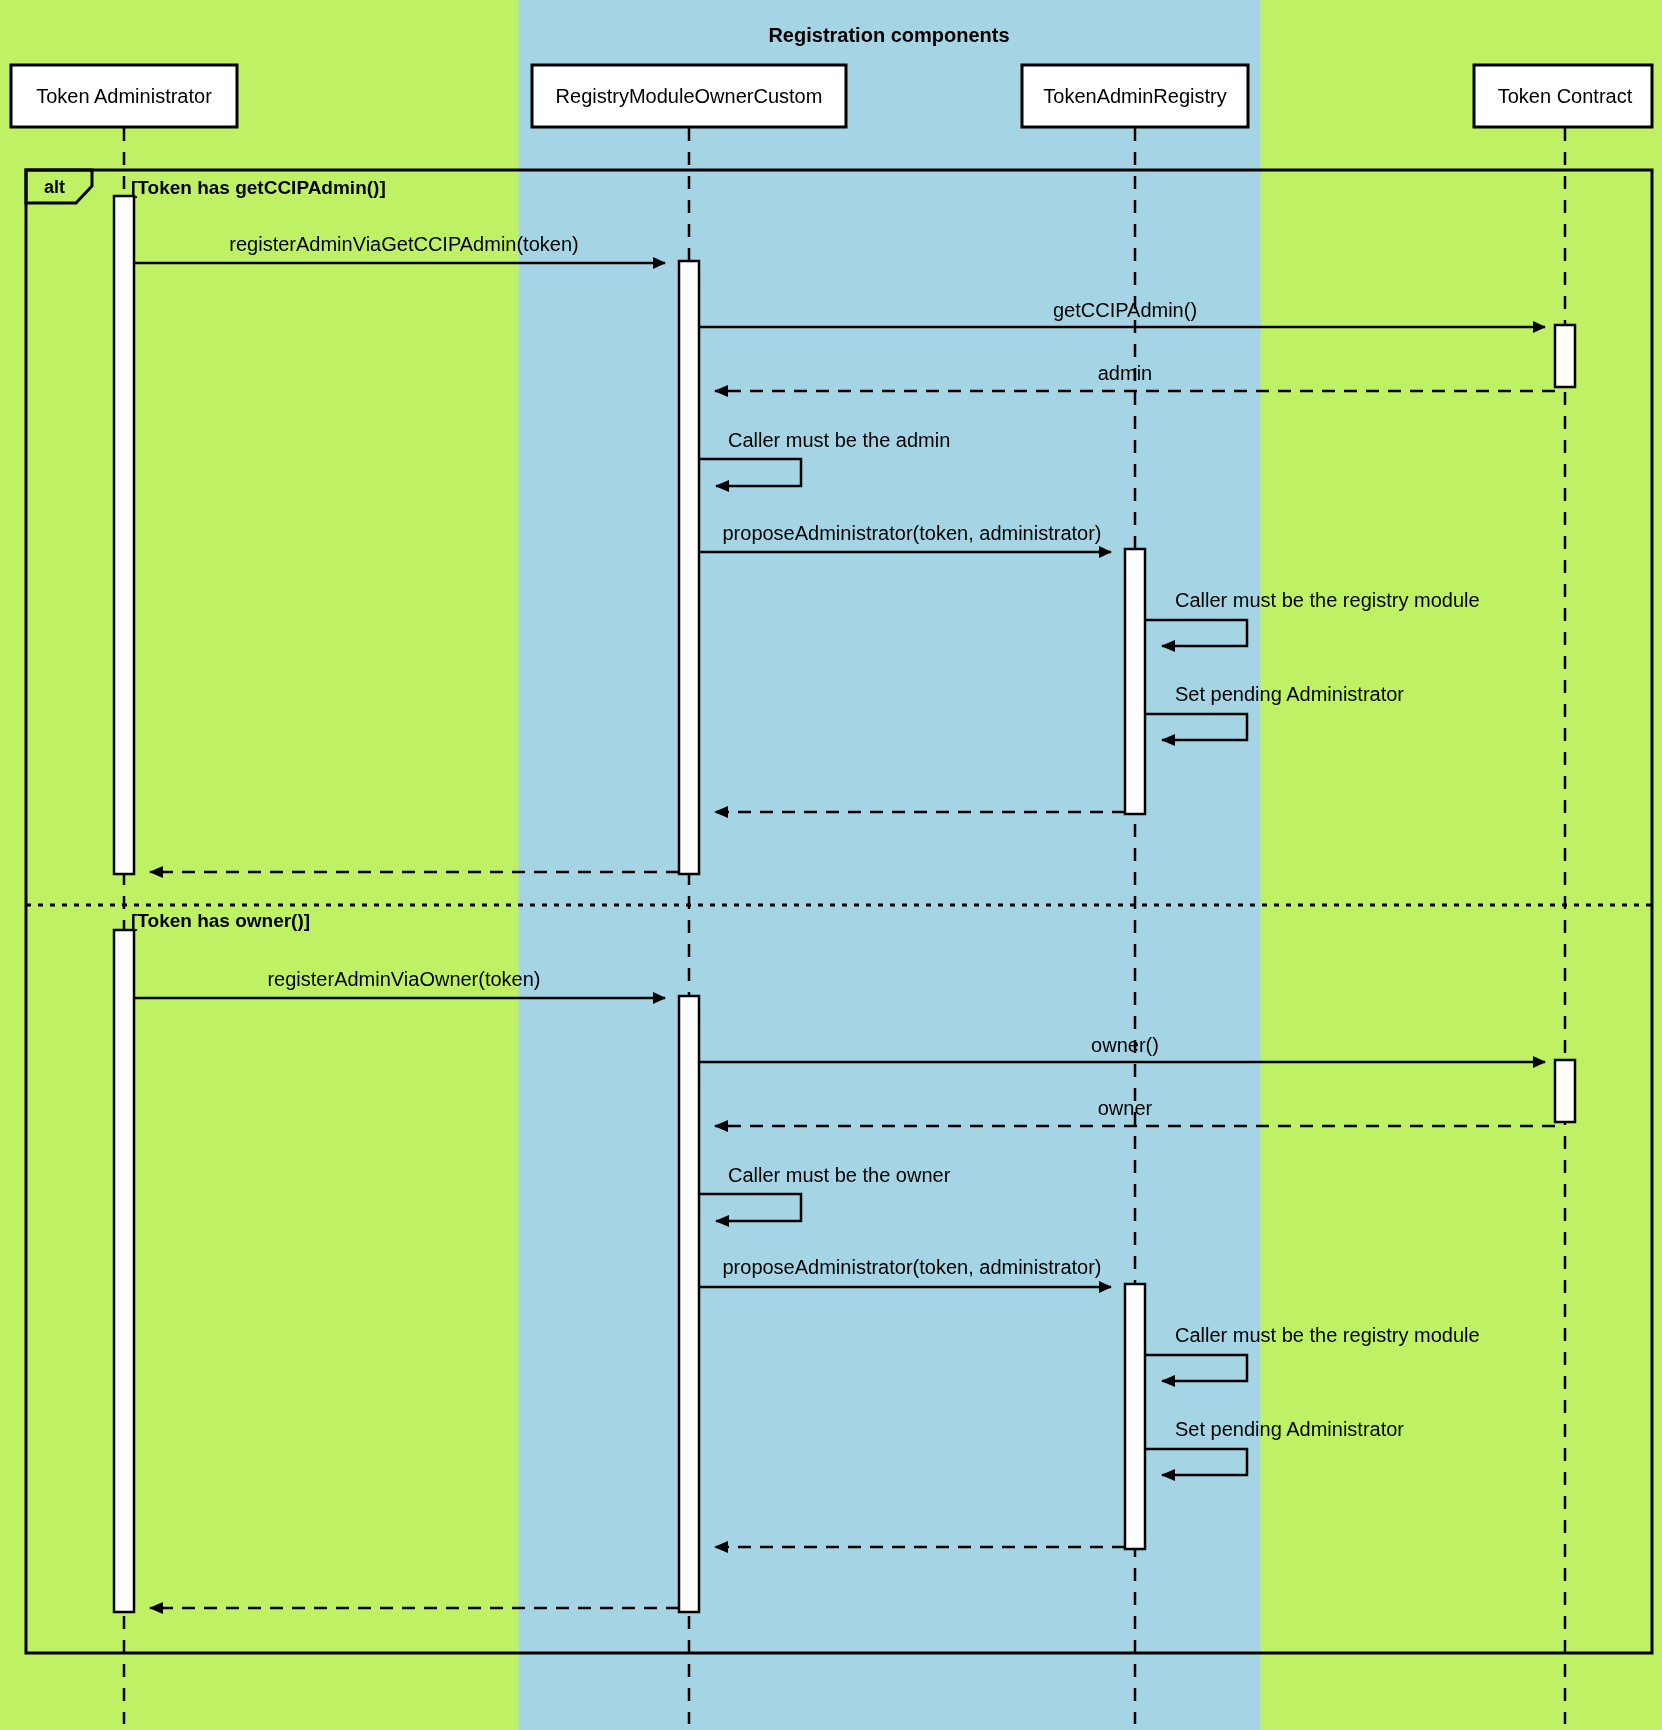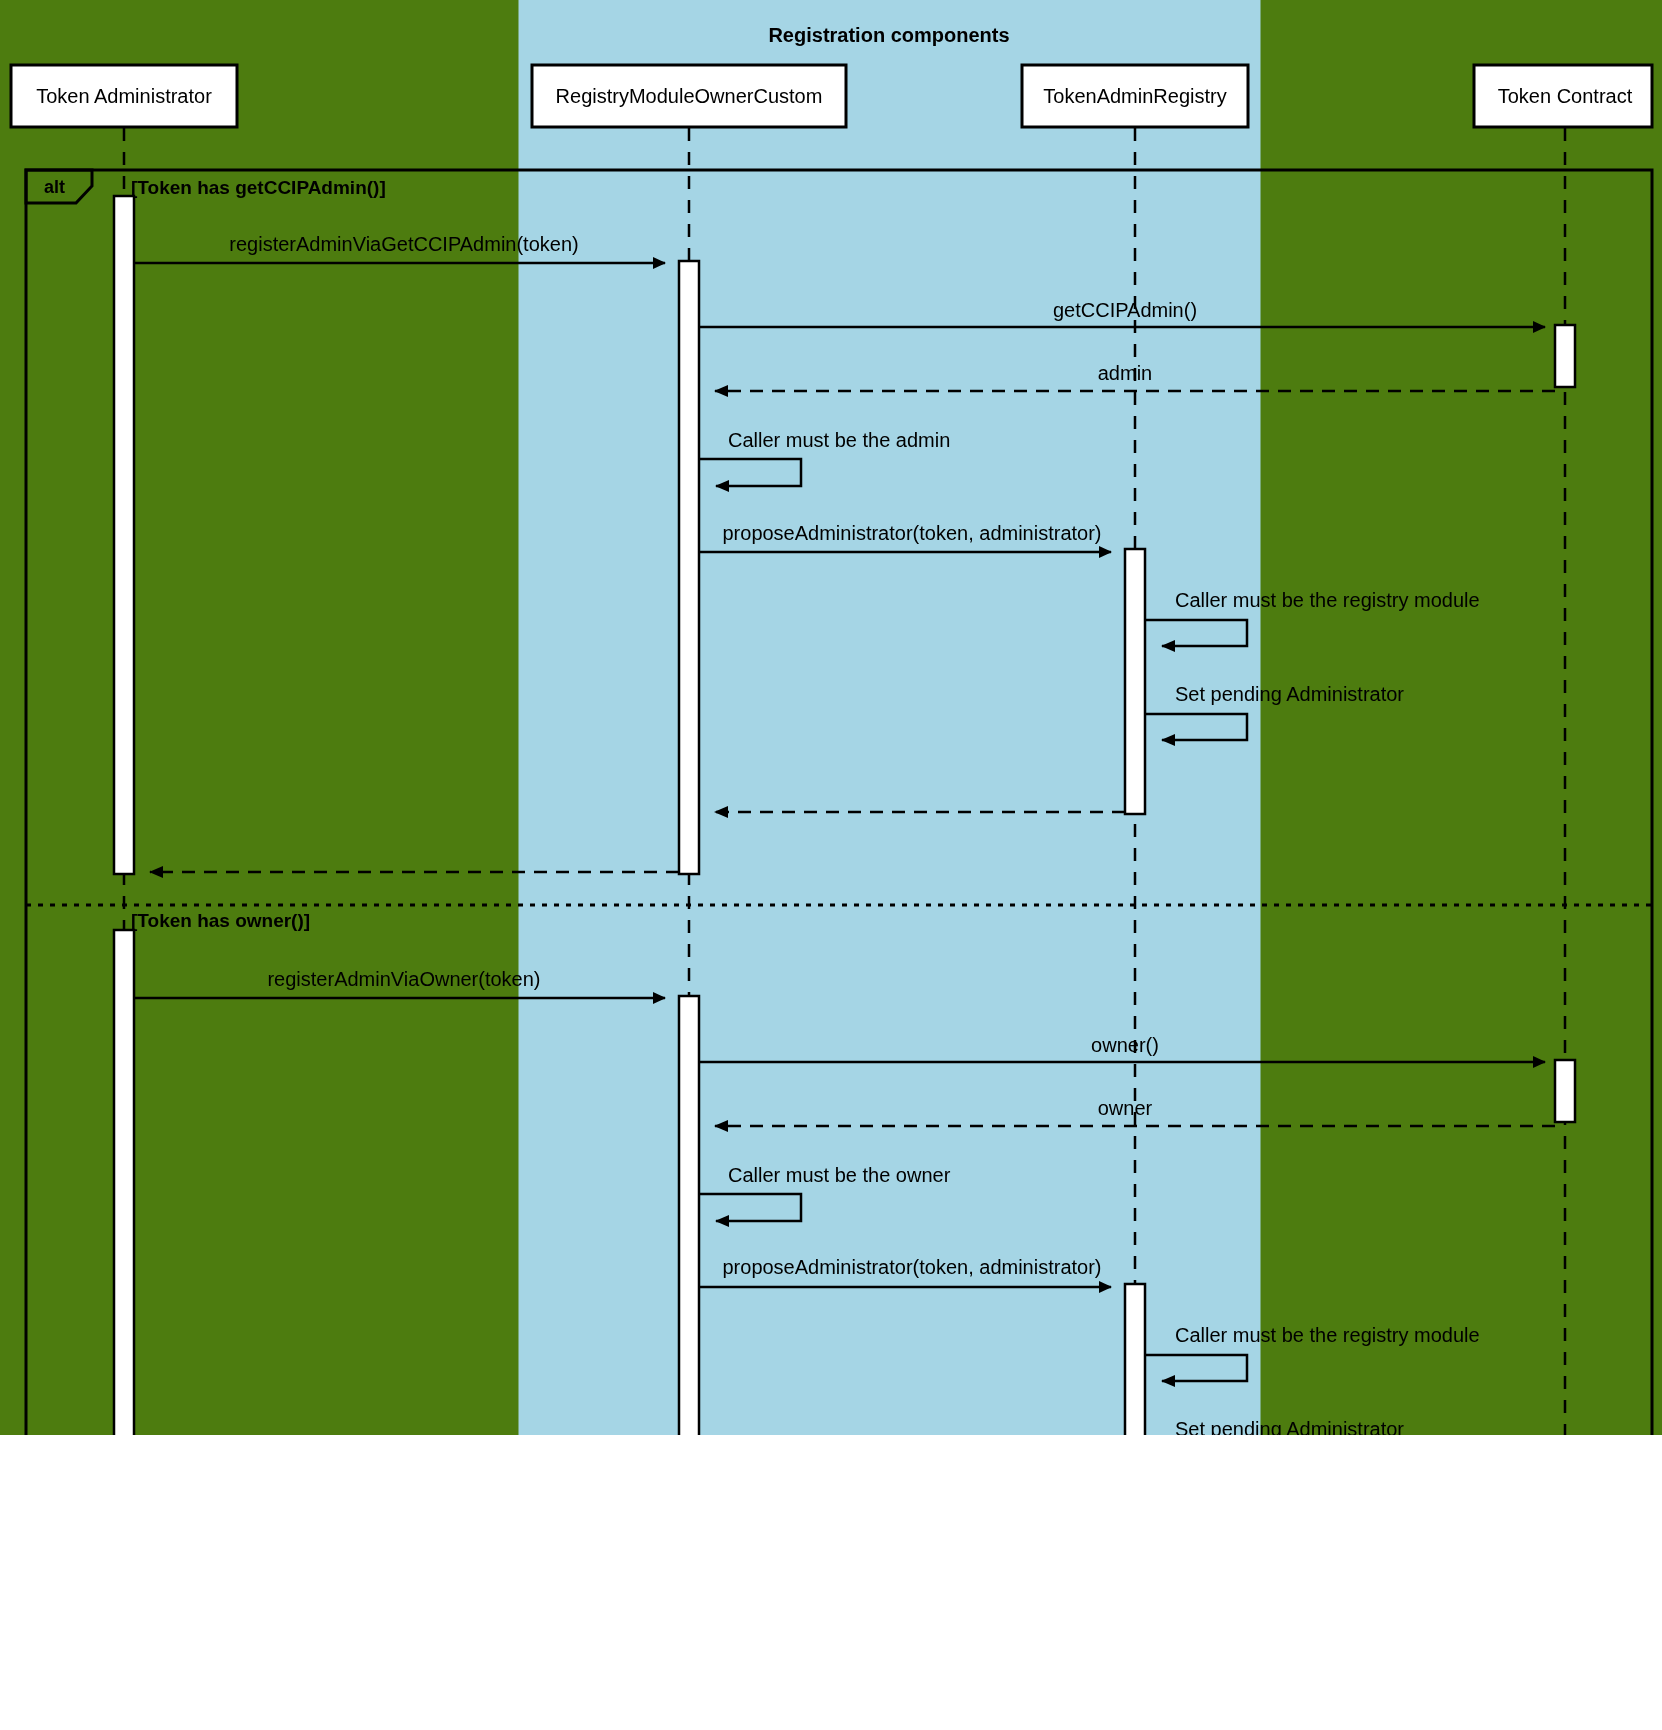--- a/index.html
+++ b/index.html
@@ -4,23 +4,23 @@
 <style>
   * { box-sizing: border-box; }
   html, body {
     margin: 0; padding: 0;
     background: #ffffff;
     font-family: "Liberation Sans", sans-serif;
   }
   #canvas {
     position: relative;
     width: 1662px;
-    height: 1435px;
+    height: 1730px;
     overflow: hidden;
-    background: #4d7c0f;
+    background: #bef264;
   }
   svg#diagram {
     position: absolute;
     left: 0; top: 0;
     width: 1662px;
     height: 1730px;
   }
   .lbl {
     font-family: "Liberation Sans", sans-serif;
     font-size: 20px;

